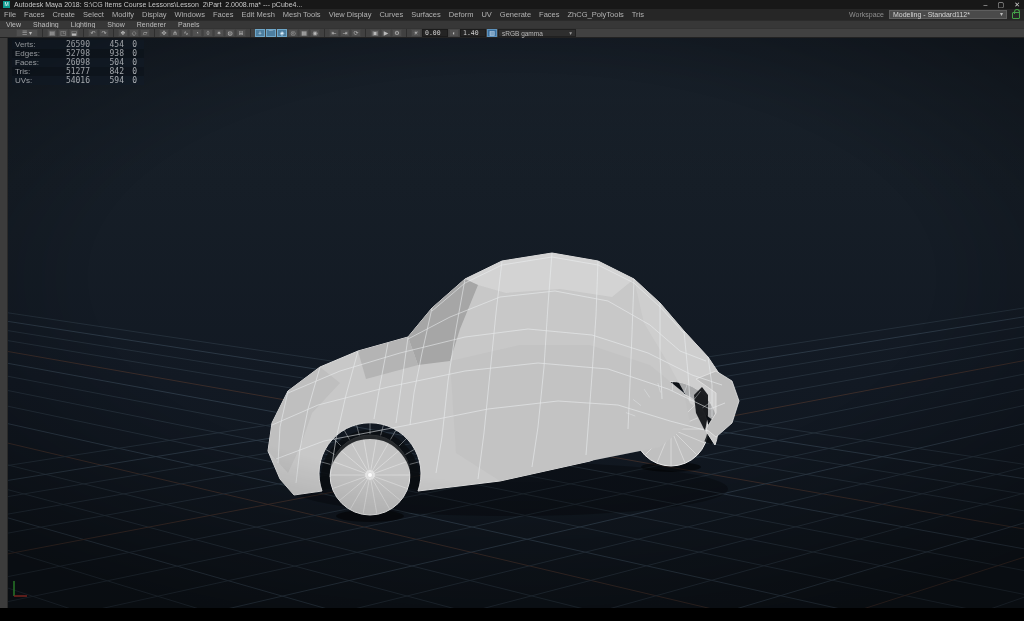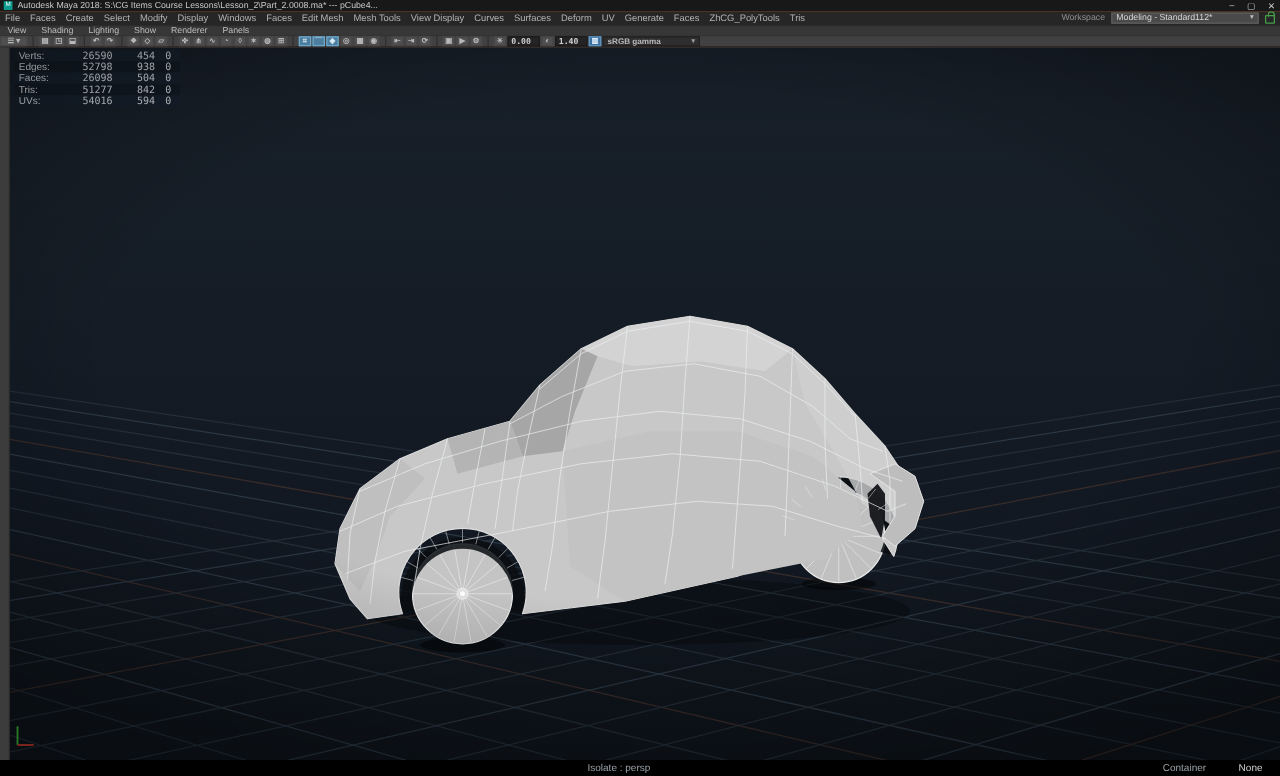--- a/index.html
+++ b/index.html
@@ -35,21 +35,21 @@
     border:1px solid #45a049; border-bottom:none; border-radius:3px 3px 0 0; }
 
   
   .panelmenu { position:absolute; left:0; top:20px; width:1024px; height:8px; background:#373737;
     border-top:1px solid #2b2b2b; display:flex; align-items:center; }
   .pitem { color:#bdbdbd; font-size:7px; padding:0 6px; white-space:nowrap; }
 
   
   .statusline { position:absolute; left:0; top:28px; width:1024px; height:10px; background:#414141;
     border-top:1px solid #333; border-bottom:1px solid #222; display:flex; align-items:center;
-    padding:0 0; gap:1px;font-weight:bold; }
+    padding:0 16px; gap:1px; }
   .ticon { width:10px; height:8px; background:#4f4f4f; border:1px solid #454545; color:#b9b9b9;
     font-size:6px; line-height:7px; text-align:center; overflow:hidden; flex:0 0 auto; }
   .ticon.wide { width:22px; }
   .ticon.active { background:#4d7e9f; border-color:#6ea7c9; color:#dff0fb; }
   .ticon.blue { background:#3a6f9e; border-color:#5d92bd; color:#e8f4ff; }
   .tsep { width:1px; height:8px; background:#2e2e2e; margin:0 3px; flex:0 0 auto; }
   .nfield { width:26px; height:8px; background:#242424; border:1px solid #1b1b1b; color:#cfcfcf;
     font-size:6.5px; line-height:7px; padding:0 2px; font-family:"DejaVu Sans Mono", monospace; }
   .vt-select { height:8px; background:#2e2e2e; border:1px solid #202020; color:#b8b8b8;
     font-size:6.5px; line-height:7px; padding:0 3px; display:flex; align-items:center; gap:10px;
@@ -396,21 +396,14 @@
     <svg class="axis" width="30" height="24">
       <line x1="6" y1="20" x2="6" y2="5" stroke="#3fbf3f" stroke-width="1.5"></line>
       <line x1="6" y1="20" x2="19" y2="20" stroke="#c23a2f" stroke-width="1.5"></line>
     </svg>
 
     <div class="vign"></div>
   </div>
 
   <div class="leftstrip"></div>
 
-  <div class="bottombar">
-    <span class="cam">Isolate : persp</span>
-    <span class="bb-right">
-      <span>Container</span>
-      <span class="val">None</span>
-    </span>
-  </div>
 
 </div>
 
 </body></html>

